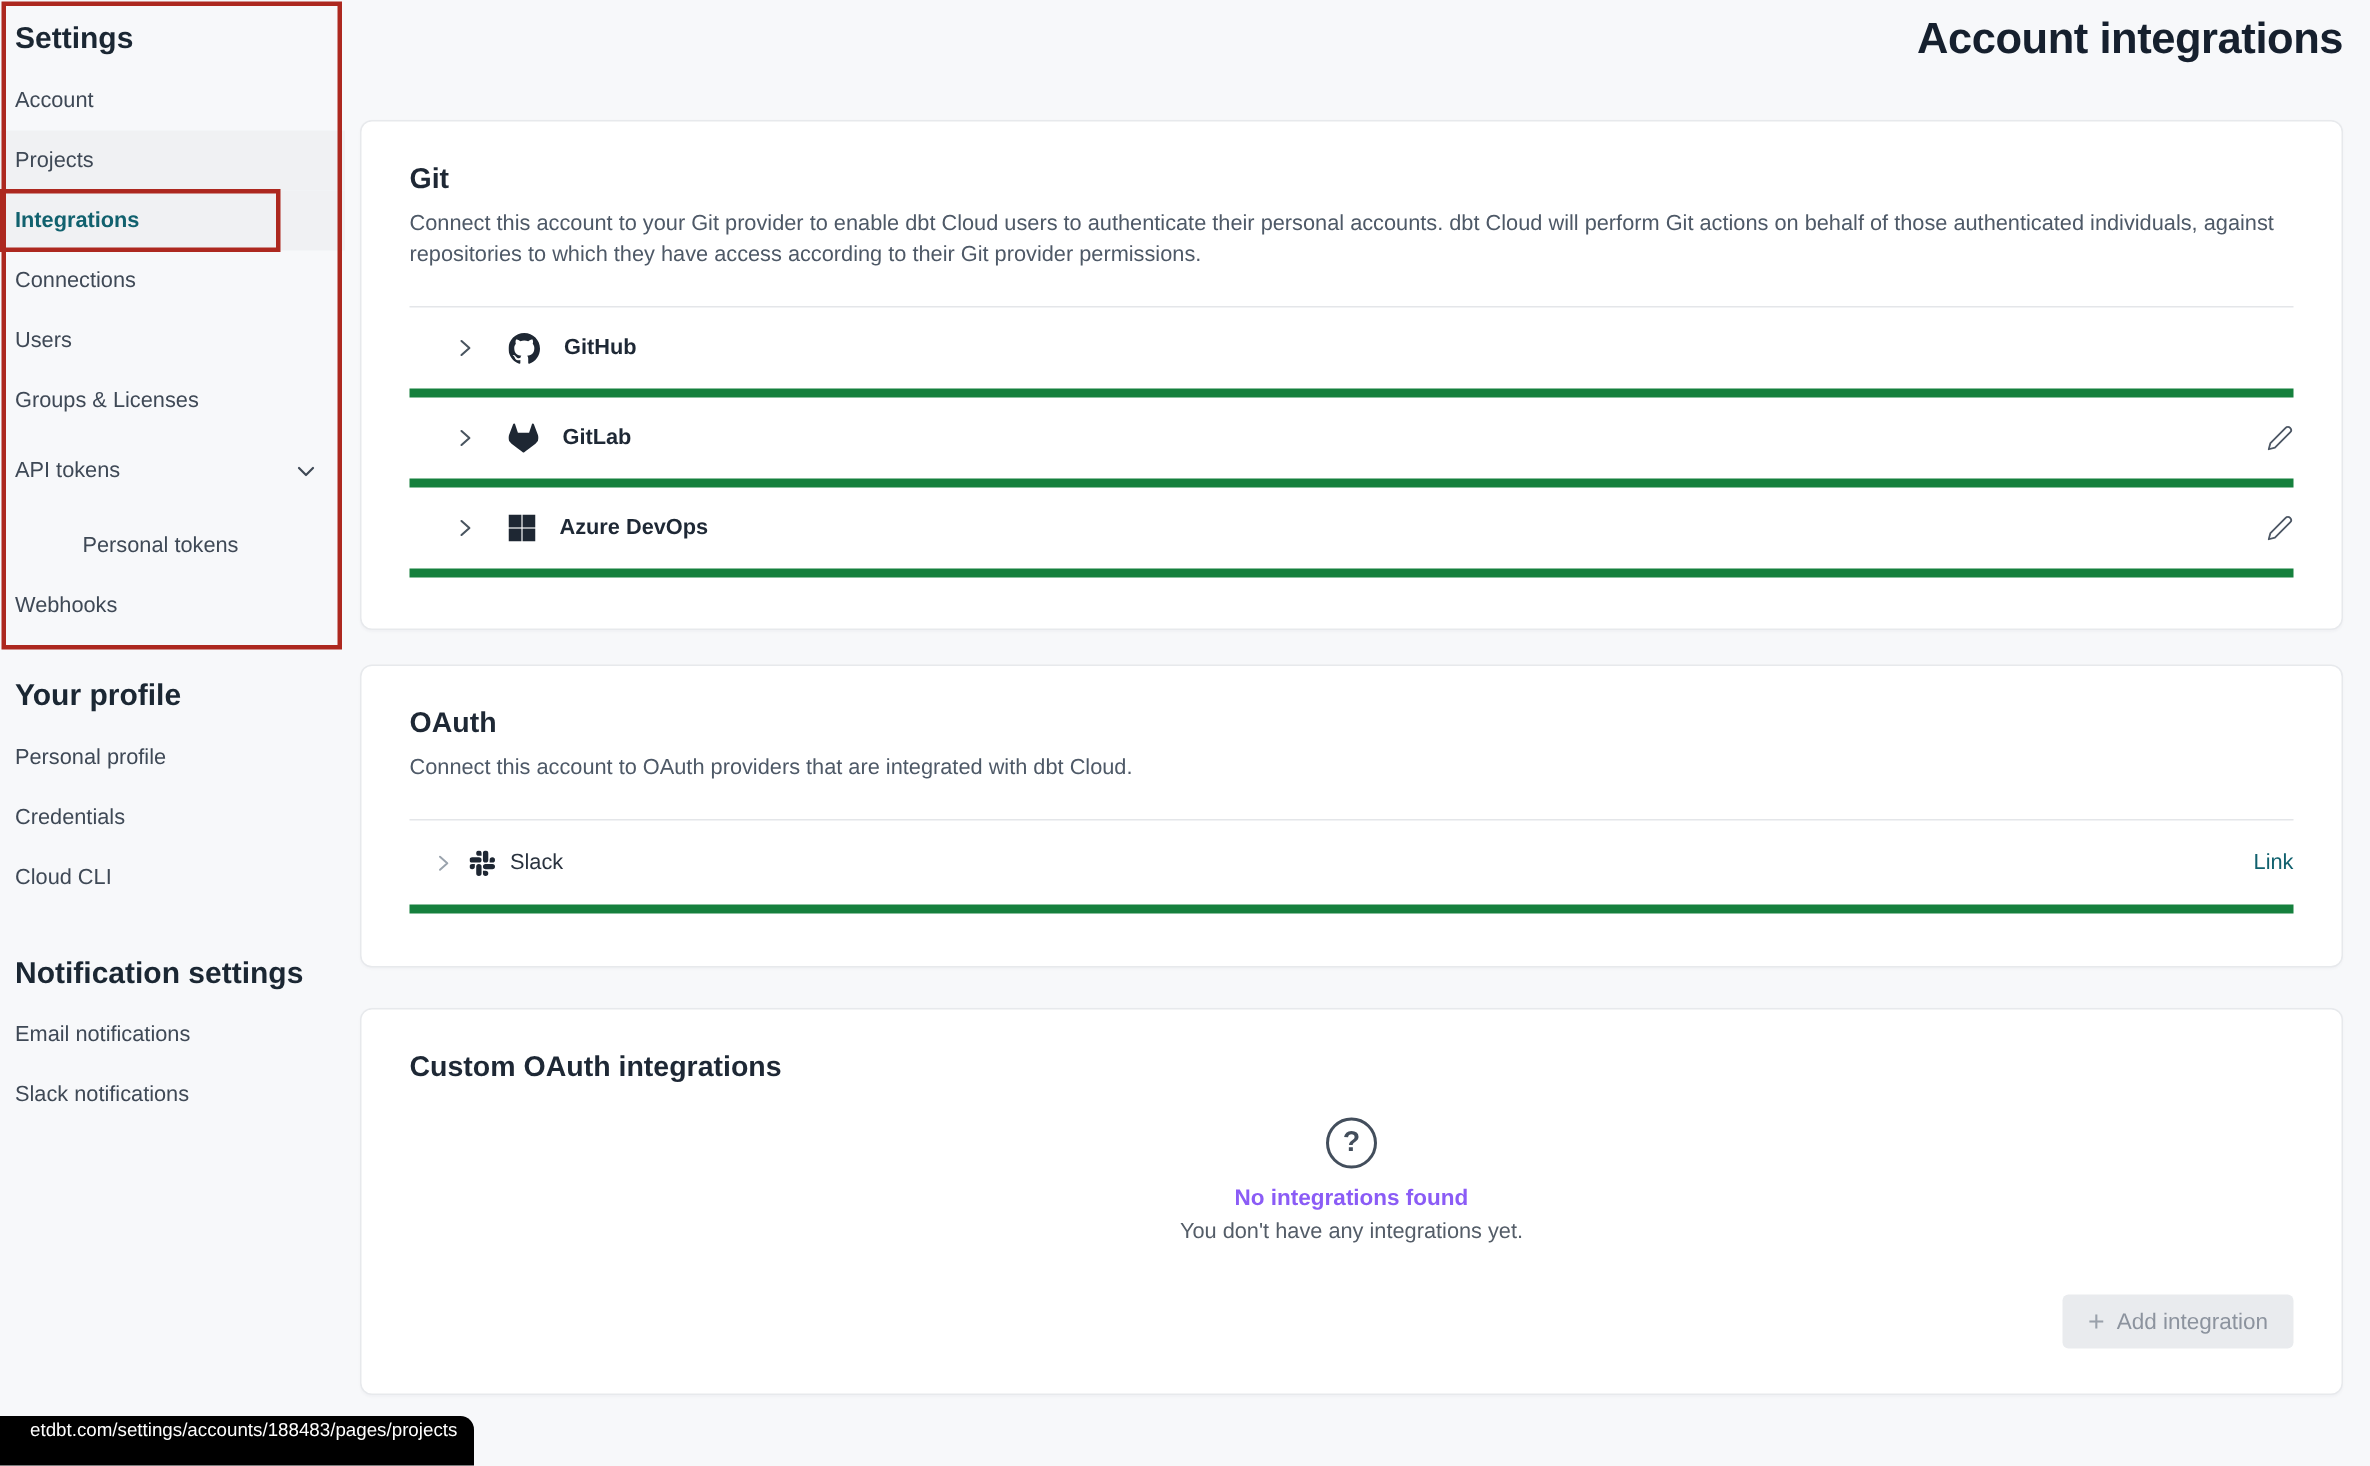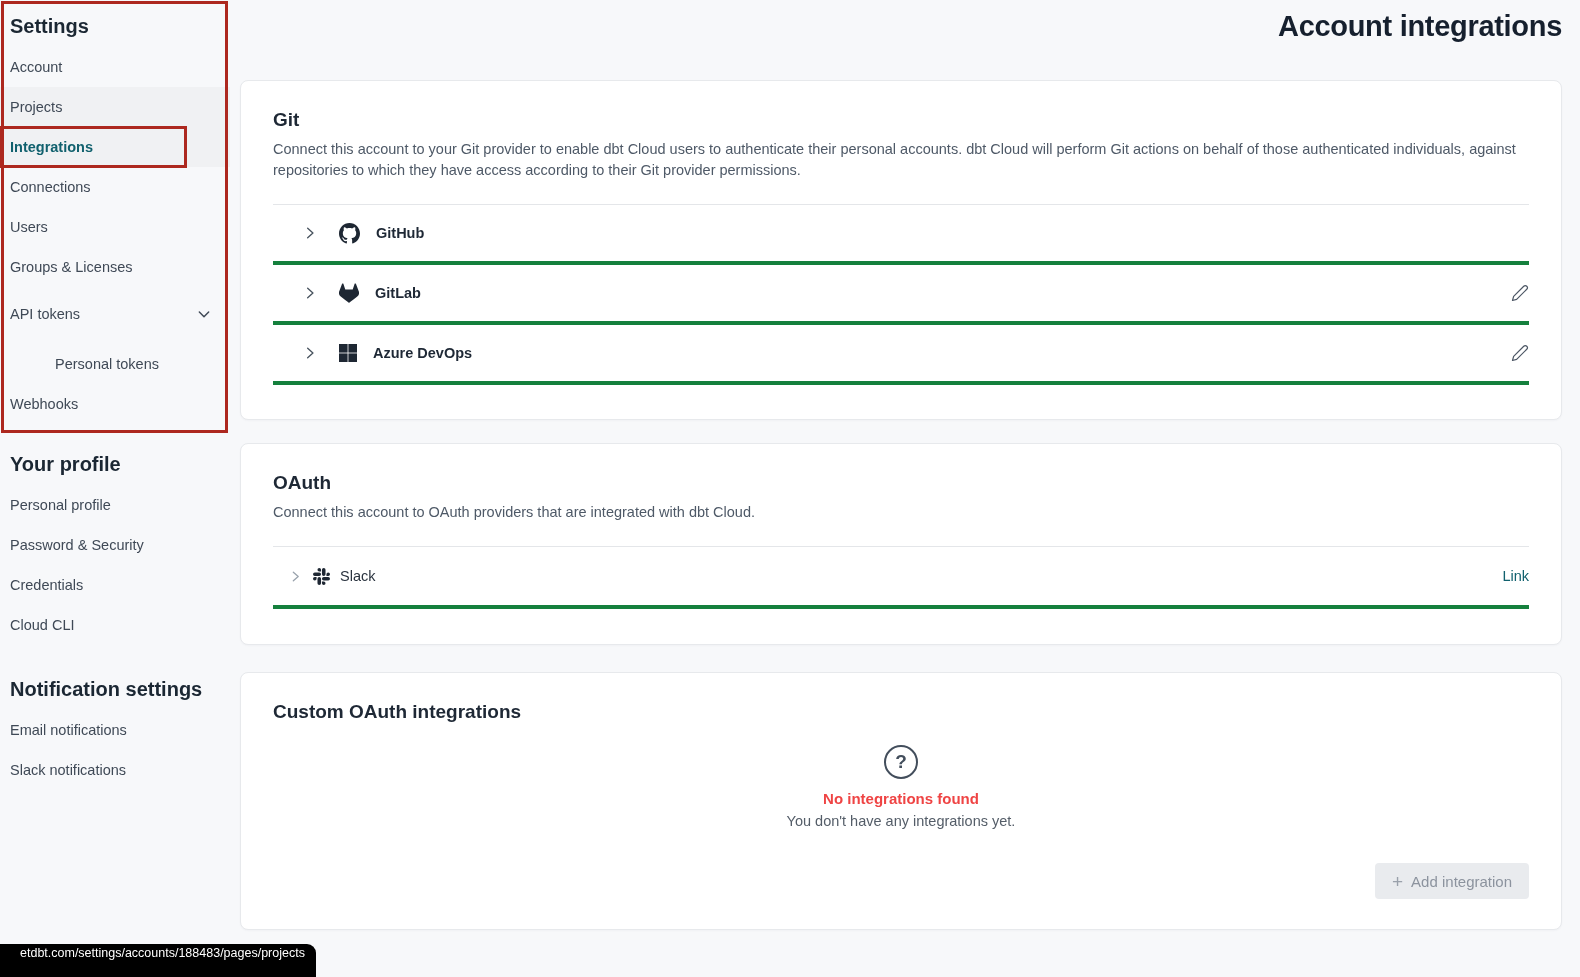--- a/index.html
+++ b/index.html
@@ -60,42 +60,42 @@
   .card-oauth  { top: 443px; height: 202px; }
   .card-custom { top: 672px; height: 258px; }
 
   .card h2 { margin-top: 28px; font-size: 19px; font-weight: bold; color: #1e2835; }
   .card .desc {
     margin-top: 8px; font-size: 14.5px; line-height: 21px; color: #4e5967;
   }
   .rows { margin-top: 23px; border-top: 1px solid #e4e6e9; }
   .prow {
     display: flex; align-items: center;
-    height: 60px; border-bottom: 4px solid #15803d; cursor: pointer;
+    height: 60px; border-bottom: 6px solid #15803d; cursor: pointer;
   }
   .prow-oauth { height: 62px; }
   .prow .chev { display: inline-flex; margin-left: 30px; }
   .prow-oauth .chev { margin-left: 16px; }
   .prow .picon { display: inline-flex; margin-left: 22px; }
   .prow-oauth .picon { margin-left: 11px; }
   .prow .pname { margin-left: 16px; font-size: 14.5px; font-weight: bold; color: #1e2835; }
   .prow-oauth .pname { margin-left: 10px; font-weight: normal; color: #2a333f; }
   .prow .edit { margin-left: auto; display: inline-flex; cursor: pointer; }
   .prow .link-action {
     margin-left: auto; font-size: 14.5px; color: #11616e; text-decoration: none; cursor: pointer;
   }
 
   
   .empty { text-align: center; margin-top: 22px; }
   .q-circle {
     display: inline-flex; align-items: center; justify-content: center;
     width: 34px; height: 34px; border: 2.5px solid #434e5c; border-radius: 50%;
     font-size: 19px; font-weight: bold; color: #434e5c;
   }
-  .empty-title { margin-top: 11px; font-size: 15px; font-weight: bold; color: #ef4444; }
+  .empty-title { margin-top: 11px; font-size: 15px; font-weight: bold; color: #8b5cf6; }
   .empty-sub { margin-top: 6px; font-size: 14.5px; color: #545d68; }
   .add-btn {
     position: absolute; right: 32px; bottom: 30px;
     display: inline-flex; align-items: center; gap: 8px;
     height: 36px; padding: 0 17px;
     background: #e9ebee; border: none; border-radius: 4px;
     font-family: "Liberation Sans", sans-serif;
     font-size: 15px; color: #8c939e; cursor: default;
   }
   .add-btn .plus { font-size: 19px; font-weight: normal; line-height: 1; color: #9aa1ab; }
@@ -150,23 +150,20 @@
   <div class="nav-item">
     <span class="nav-label">Webhooks</span>
   </div>
 
   <div class="sidebar-section-2">
     <div class="nav-header">Your profile</div>
     <div class="nav-item">
       <span class="nav-label">Personal profile</span>
     </div>
     <div class="nav-item">
-      <span class="nav-label">Password &amp; Security</span>
-    </div>
-    <div class="nav-item">
       <span class="nav-label">Credentials</span>
     </div>
     <div class="nav-item">
       <span class="nav-label">Cloud CLI</span>
     </div>
   </div>
 
   <div class="sidebar-section-3">
     <div class="nav-header">Notification settings</div>
     <div class="nav-item">

